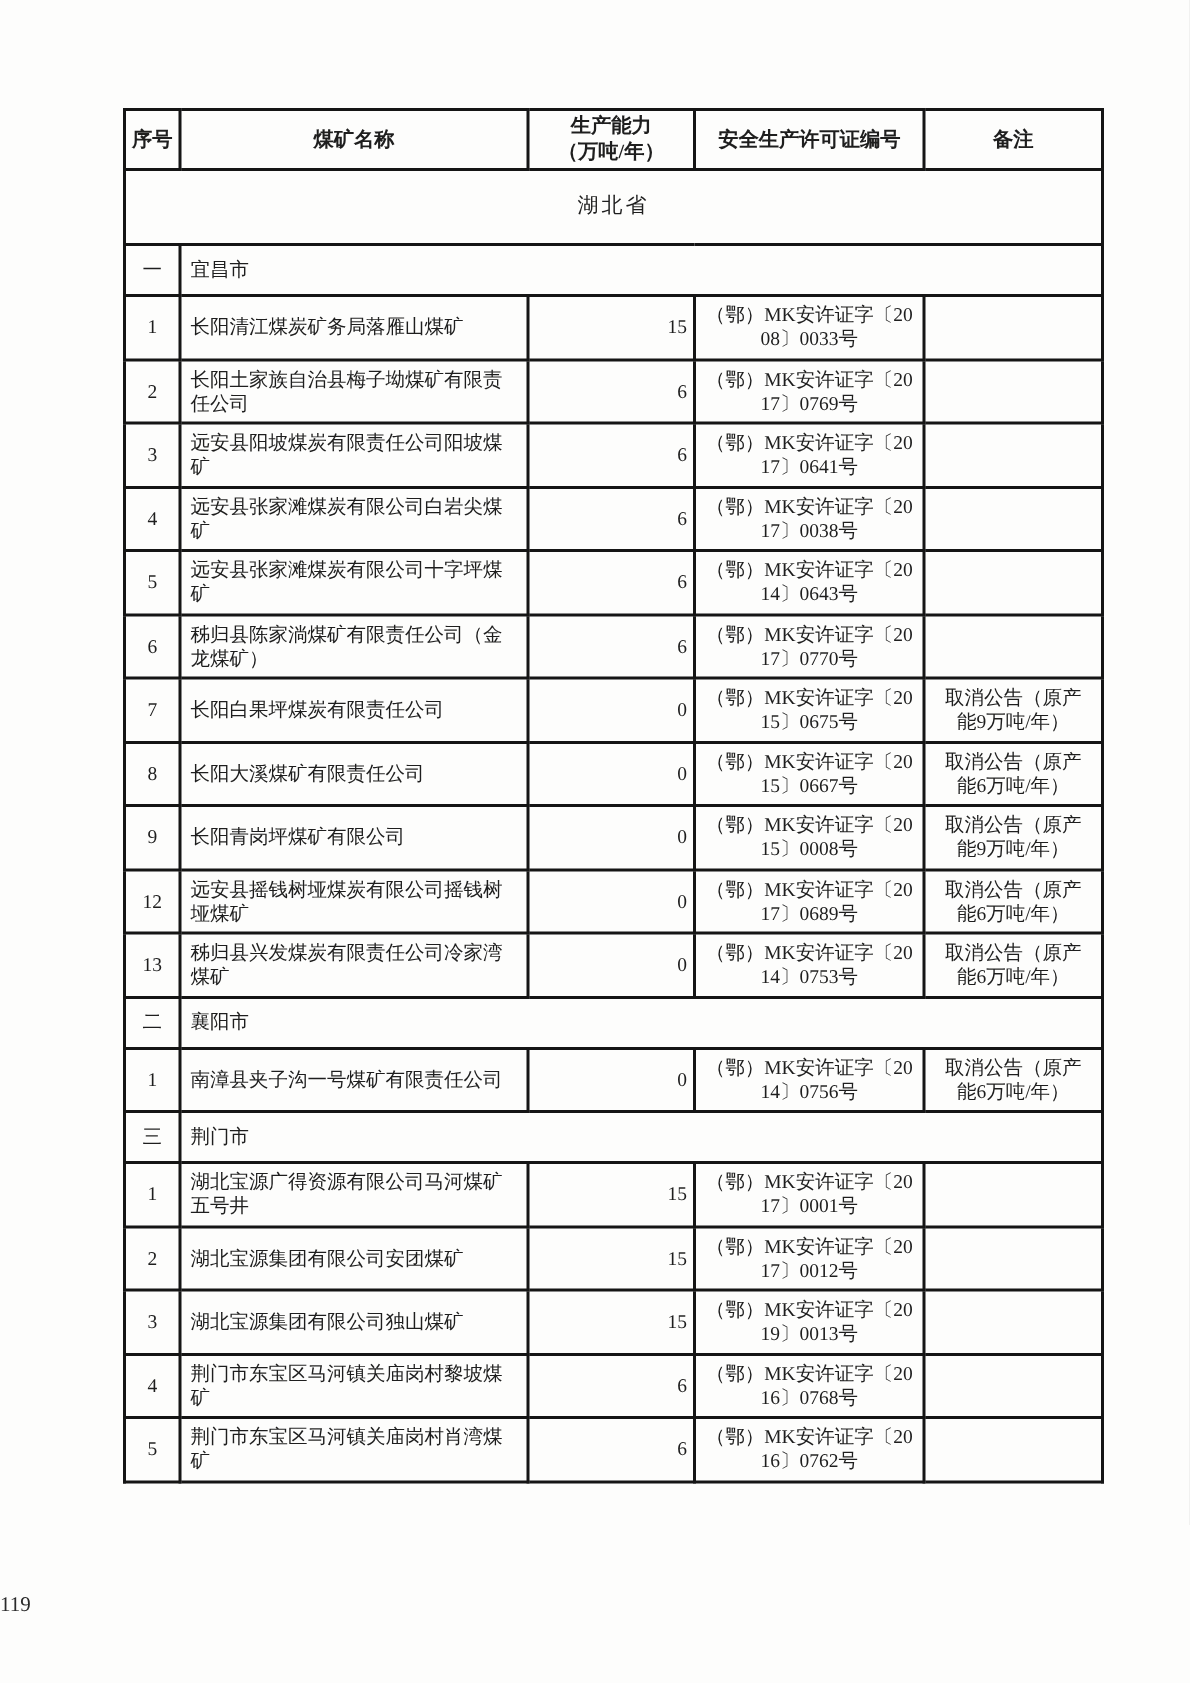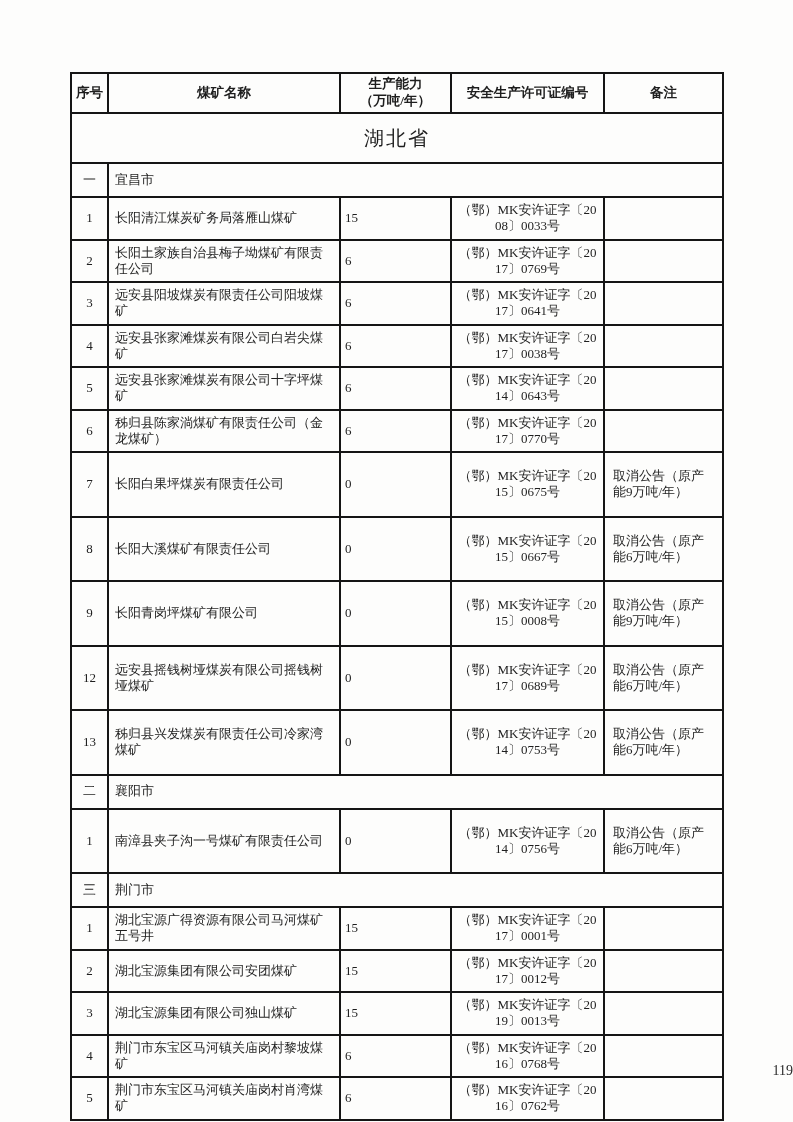--- a/index.html
+++ b/index.html
@@ -9,21 +9,21 @@
     position: relative;
     width: 793px;
     height: 1122px;
     margin: 0 auto;
     background: #fdfdfc;
     color: #1e1e1e;
     overflow: hidden;
   }
   .doc-table {
     position: absolute;
-    left: 70px;
+    left: 82px;
     top: 72px;
     width: 652px;
     border-collapse: collapse;
     table-layout: fixed;
     font-size: 13px;
     line-height: 1.25;
   }
   .doc-table td, .doc-table th {
     border: 2px solid #151515;
     vertical-align: middle;
@@ -34,37 +34,37 @@
     font-weight: bold;
     text-align: center;
     white-space: pre-line;
     height: 40px;
     font-size: 13.5px;
     padding: 2px 4px;
   }
   td.c-province {
     height: 50px;
     text-align: center;
-    font-size: 20px;
+    font-size: 14px;
     letter-spacing: 2px;
     font-weight: normal;
   }
   tr.section-row td { height: 34px; }
   td.c-no { text-align: center; padding: 3px 2px; }
   td.c-name { text-align: left; padding: 3px 6px; margin-left: 15px; }
-  td.c-cap { text-align: left; padding: 3px 4px; }
+  td.c-cap { text-align: right; padding: 3px 4px; }
   td.c-lic { text-align: center; padding: 4px 6px; }
-  td.c-rem { padding: 15px 8px; margin-left: 13px; }
+  td.c-rem { text-align: center; padding: 4px 8px; margin-left: 13px; }
   tr.mine-row td { height: 41px; }
   .page-number {
     position: absolute;
     top: 1063px;
     left: 0;
     width: 100%;
-    text-align: right;
+    text-align: left;
     font-size: 14px;
     color: #2a2a2a;
   }
 </style>
 </head>
 <body>
 
 <div class="page">
 
   <table class="doc-table">

